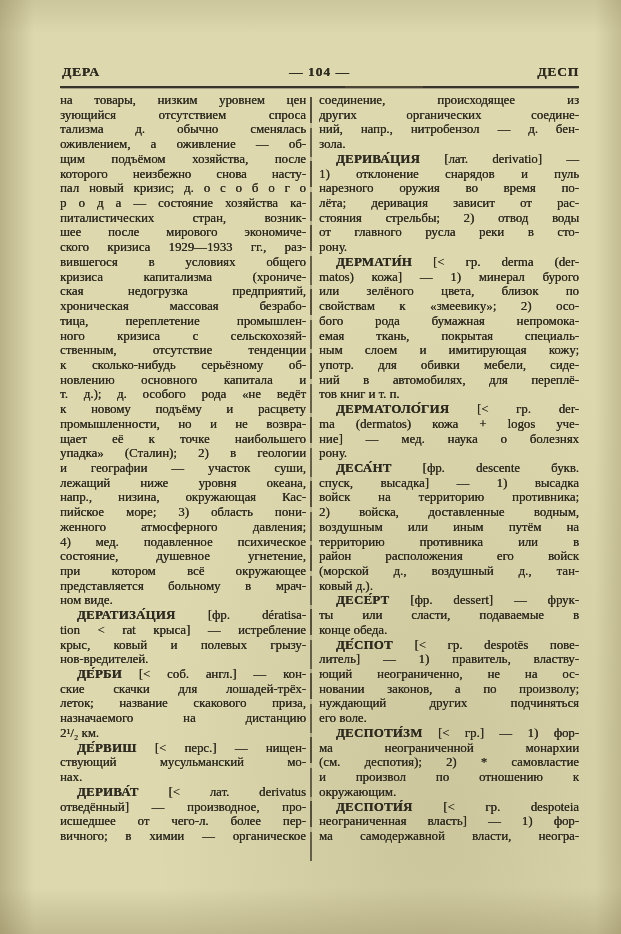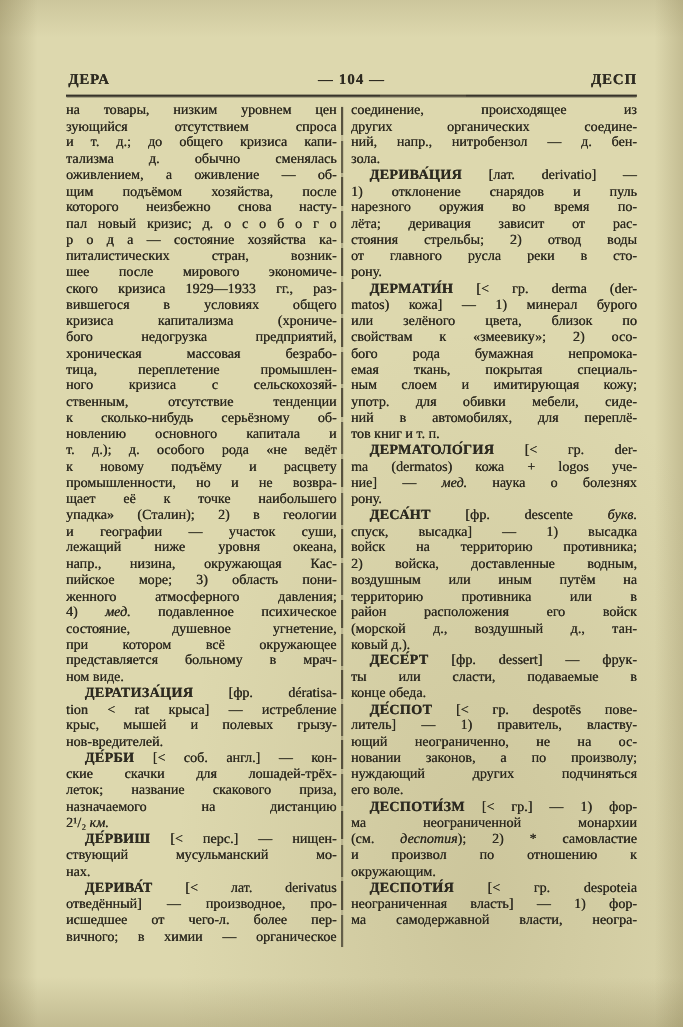--- a/index.html
+++ b/index.html
@@ -32,48 +32,47 @@
   .col-right{left:319px;width:260px;}
   .divider{position:absolute;left:310px;top:97px;width:1.5px;height:764px;
     background:repeating-linear-gradient(180deg,
       rgba(62,57,42,.85) 0 26px, rgba(62,57,42,.18) 26px 31px,
       rgba(62,57,42,.75) 31px 60px, rgba(62,57,42,.25) 60px 64px);}
   .line{height:14.72px;text-align:justify;text-align-last:justify;
     white-space:normal;text-shadow:.25px 0 0 currentColor;}
   .line.plast{text-align-last:left;}
   .line.indent{text-indent:17px;}
   .hw-bold{font-weight:700;letter-spacing:.3px;}
-  .ital{font-style:italic;}
+  .ital{}
 </style>
 </head>
 <body>
 
 <div class="page">
   <div class="header">
     <span class="hw left">ДЕРА</span>
     <span class="hw center">— 104 —</span>
     <span class="hw right">ДЕСП</span>
   </div>
   <div class="rule"></div>
   <div class="col col-left" id="col-left">
       <div class="line">на товары, низким уровнем цен</div>
       <div class="line">зующийся отсутствием спроса</div>
-      <div class="line">и т. д.; до общего кризиса капи-</div>
       <div class="line">тализма д. обычно сменялась</div>
       <div class="line">оживлением, а оживление — об-</div>
       <div class="line">щим подъёмом хозяйства, после</div>
       <div class="line">которого неизбежно снова насту-</div>
       <div class="line">пал новый кризис; д. о с о б о г о</div>
       <div class="line">р о д а — состояние хозяйства ка-</div>
       <div class="line">питалистических стран, возник-</div>
       <div class="line">шее после мирового экономиче-</div>
       <div class="line">ского кризиса 1929—1933 гг., раз-</div>
       <div class="line">вившегося в условиях общего</div>
       <div class="line">кризиса капитализма (хрониче-</div>
-      <div class="line">бого недогрузка предприятий,</div>
+      <div class="line">ская недогрузка предприятий,</div>
       <div class="line">хроническая массовая безрабо-</div>
       <div class="line">тица, переплетение промышлен-</div>
       <div class="line">ного кризиса с сельскохозяй-</div>
       <div class="line">ственным, отсутствие тенденции</div>
       <div class="line">к сколько-нибудь серьёзному об-</div>
       <div class="line">новлению основного капитала и</div>
       <div class="line">т. д.); д. особого рода «не ведёт</div>
       <div class="line">к новому подъёму и расцвету</div>
       <div class="line">промышленности, но и не возвра-</div>
       <div class="line">щает её к точке наибольшего</div>
@@ -83,21 +82,21 @@
       <div class="line">напр., низина, окружающая Кас-</div>
       <div class="line">пийское море; 3) область пони-</div>
       <div class="line">женного атмосферного давления;</div>
       <div class="line">4) <span class="ital">мед.</span> подавленное психическое</div>
       <div class="line">состояние, душевное угнетение,</div>
       <div class="line">при котором всё окружающее</div>
       <div class="line">представляется больному в мрач-</div>
       <div class="line plast">ном виде.</div>
       <div class="line indent"><span class="hw-bold">ДЕРАТИЗА́ЦИЯ</span> [фр. dératisa-</div>
       <div class="line">tion &lt; rat крыса] — истребление</div>
-      <div class="line">крыс, мышей и полевых грызу-</div>
+      <div class="line">крыс, ковый и полевых грызу-</div>
       <div class="line plast">нов-вредителей.</div>
       <div class="line indent"><span class="hw-bold">ДЕ́РБИ</span> [&lt; соб. англ.] — кон-</div>
       <div class="line">ские скачки для лошадей-трёх-</div>
       <div class="line">леток; название скакового приза,</div>
       <div class="line">назначаемого на дистанцию</div>
       <div class="line plast">2¹/₂ <span class="ital">км.</span></div>
       <div class="line indent"><span class="hw-bold">ДЕ́РВИШ</span> [&lt; перс.] — нищен-</div>
       <div class="line">ствующий мусульманский мо-</div>
       <div class="line plast">нах.</div>
       <div class="line indent"><span class="hw-bold">ДЕРИВА́Т</span> [&lt; лат. derivatus</div>

